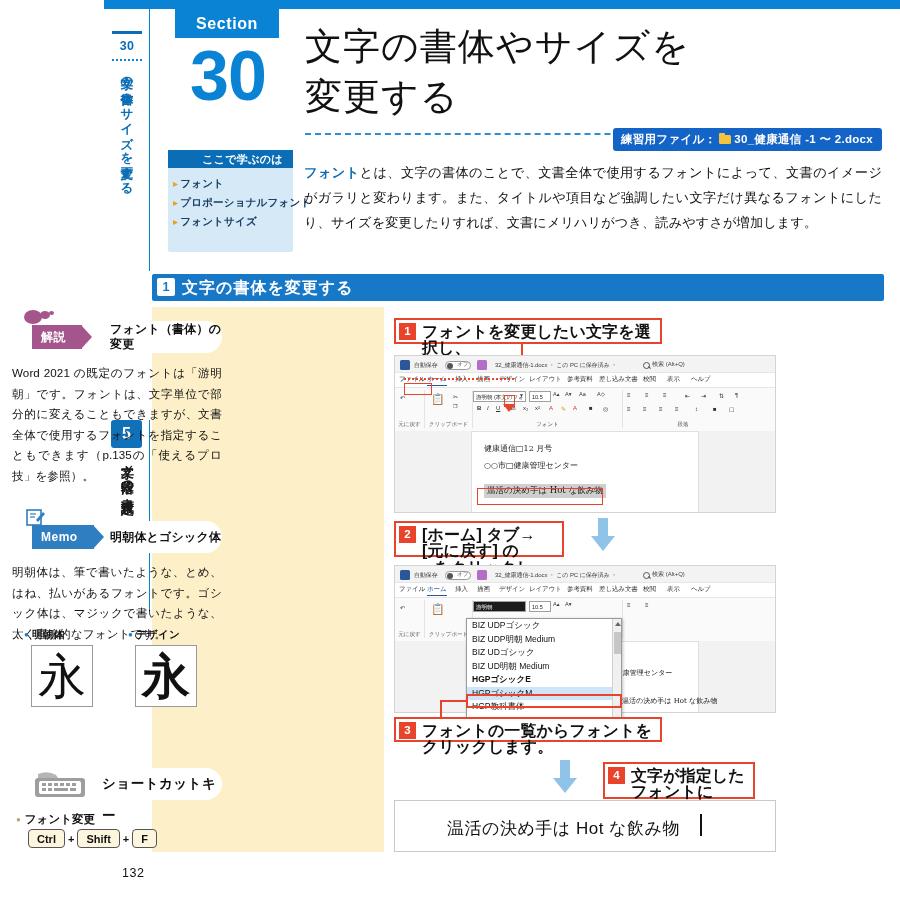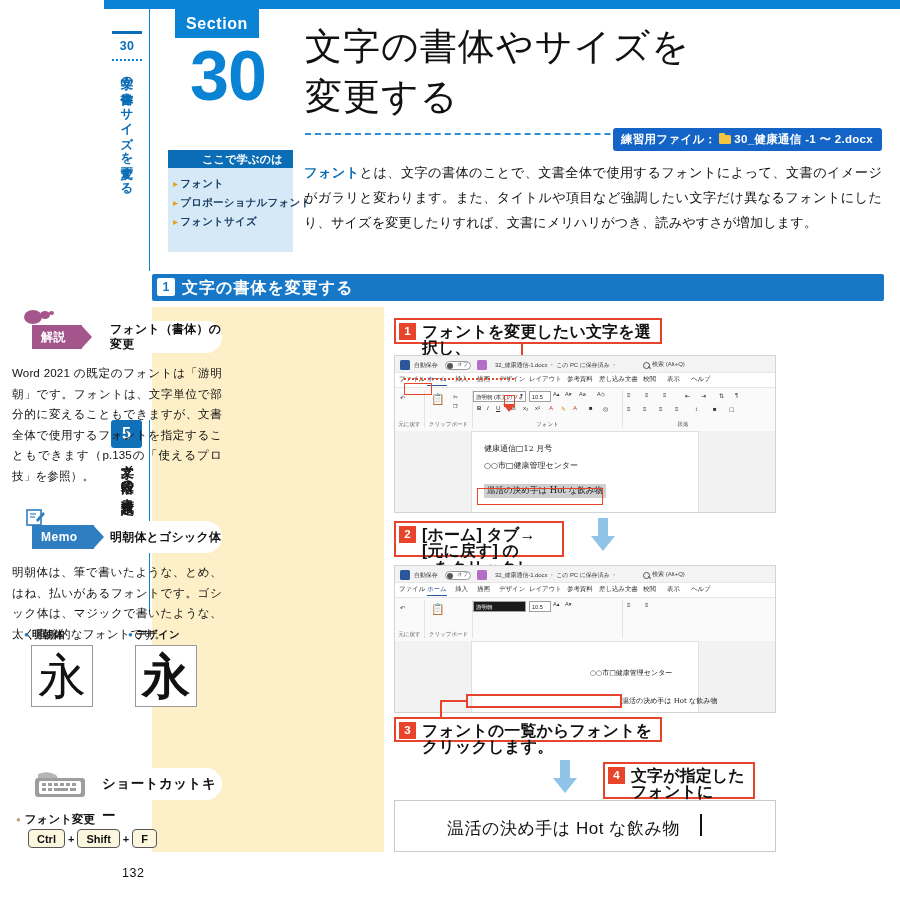--- a/index.html
+++ b/index.html
@@ -54,21 +54,21 @@
   }
   .chap-vtext {
     position: absolute; left: 0; top: 34px; width: 46px; height: 150px;
     writing-mode: vertical-rl; text-orientation: upright;
     font-size: 13px; font-weight: 600; color: #1a1a1a;
     letter-spacing: 1px; line-height: 46px;
   }
 
   
   .section-tag {
-    position: absolute; left: 175px; top: 9px; width: 84px; height: 29px;
+    position: absolute; left: 175px; top: 9px; width: 104px; height: 29px;
     background: #0a83d4; color: #fff;
     font-size: 16px; font-weight: 700; text-align: center; line-height: 29px;
     letter-spacing: .6px;
   }
   .section-num {
     position: absolute; left: 173px; top: 36px; width: 110px;
     font-size: 70px; font-weight: 700; color: #0a83d4;
     text-align: center; line-height: 80px; letter-spacing: -1px;
   }
   .title-main {
@@ -639,20 +639,33 @@
       </div>
     </div>
     <div class="w-doc" style="height:72px">
       <div class="w-page" style="left:76px;top:0;width:228px;height:72px">
         <div class="w-line" style="left:118px;top:26px;font-size:7px">○○市□健康管理センター</div>
         <div class="w-line" style="left:150px;top:54px;font-size:7px">温活の決め手は Hot な飲み物</div>
       </div>
     </div>
   </div>
 
+  <div class="fdrop" style="left:466px;top:618px;width:156px;height:100px">
+    <div class="fdrop-row">BIZ UDPゴシック</div>
+    <div class="fdrop-row">BIZ UDP明朝 Medium</div>
+    <div class="fdrop-row">BIZ UDゴシック</div>
+    <div class="fdrop-row">BIZ UD明朝 Medium</div>
+    <div class="fdrop-row" style="font-weight:700">HGPゴシックE</div>
+    <div class="fdrop-row sel">HGPゴシックM</div>
+    <div class="fdrop-row">HGP教科書体</div>
+    <div class="fdrop-sb">
+      <div class="fdrop-sb-up"></div>
+      <div class="fdrop-sb-thumb"></div>
+    </div>
+  </div>
   <div style="position:absolute;left:466px;top:694px;width:156px;height:14px;border:2px solid #e8442c"></div>
   <div class="leader" style="left:440px;top:700px;width:28px;height:2px"></div>
   <div class="leader" style="left:440px;top:700px;width:2px;height:22px"></div>
 
   <div class="callout" style="left:394px;top:717px;width:268px;height:25px">
     <div class="callout-num">3</div>
     <div class="callout-text">フォントの一覧からフォントをクリックします。</div>
   </div>
 
   <svg class="darrow" style="left:552px;top:760px" viewBox="0 0 26 34">

